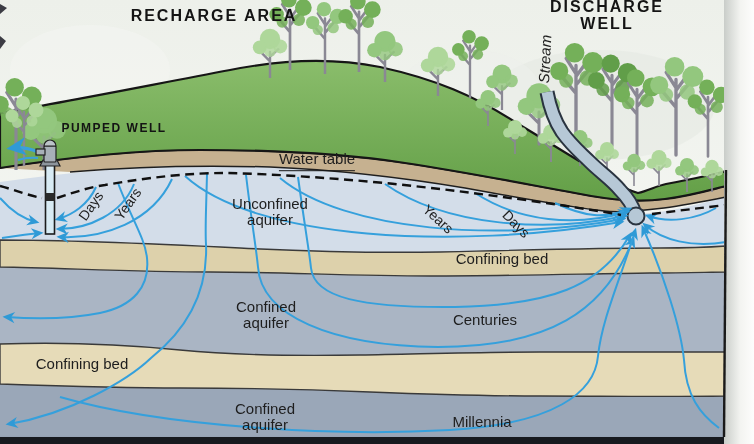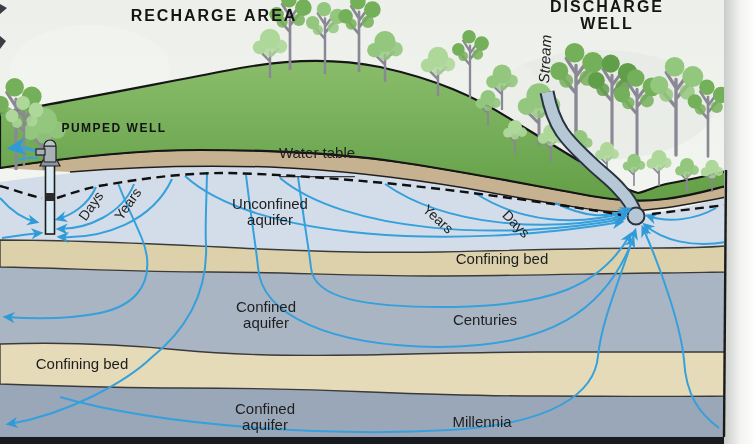--- a/index.html
+++ b/index.html
@@ -4,21 +4,21 @@
 <style>
   html,body{margin:0;padding:0;background:#e8e8e8;}
   #stage{position:relative;width:754px;height:444px;overflow:hidden;
          font-family:"Liberation Sans",sans-serif;background:#f0f2ee;}
   #scene{position:absolute;left:0;top:0;}
   .lbl{position:absolute;transform:translate(-50%,-50%);color:var(--ink,#1e1e1e);
        white-space:pre-line;text-align:center;line-height:1.04;letter-spacing:0;
        font-size:15px;user-select:none;}
   .hdr{font-weight:bold;font-size:16px;letter-spacing:2px;color:#141414;}
   .rot{transform-origin:center center;}
-  .underline{border-bottom:1.6px solid #161616;padding-bottom:15px;}
+  .underline{border-bottom:1.6px solid #161616;padding-bottom:3px;}
   .italic{font-style:italic;}
   
   .grass-outline{stroke:#161616;stroke-width:2.2;}
   .soil{fill:var(--soil);stroke:#1f1f1f;stroke-width:1.5;}
   .bed{fill:var(--confining_bed);stroke:#3a3a3a;stroke-width:1.4;}
   .bed2{fill:#e6dbb8;stroke:#3a3a3a;stroke-width:1.4;}
   .flow{stroke:var(--flow_line);stroke-width:2;fill:none;marker-end:url(#arw);}
   .dashedline{stroke:#101010;stroke-width:2.4;fill:none;stroke-dasharray:9 5.5;}
   .trunk{stroke:var(--trunk);fill:none;stroke-linecap:round;}
   .g1{color:#93c77e}.g2{color:#74b059}.g3{color:#aed79a}.g4{color:#619e49}

